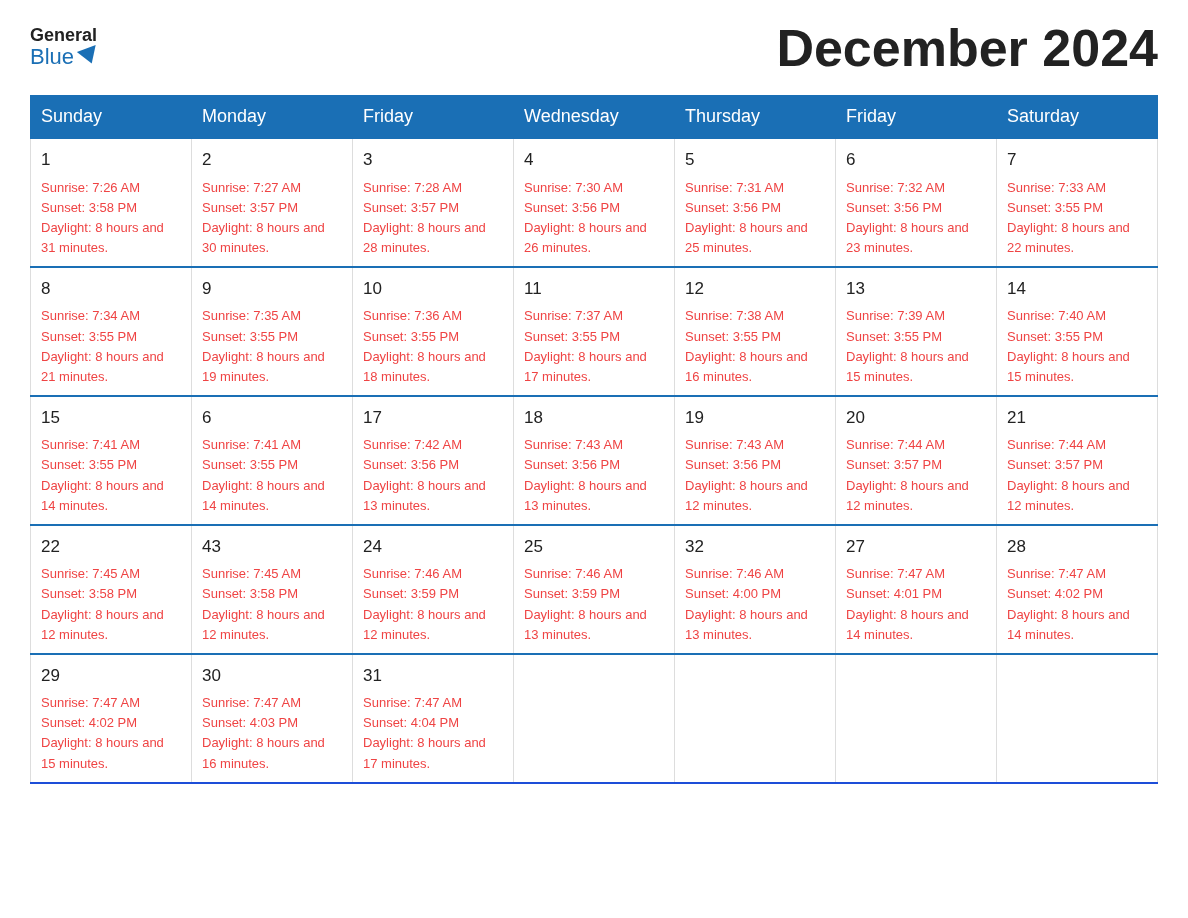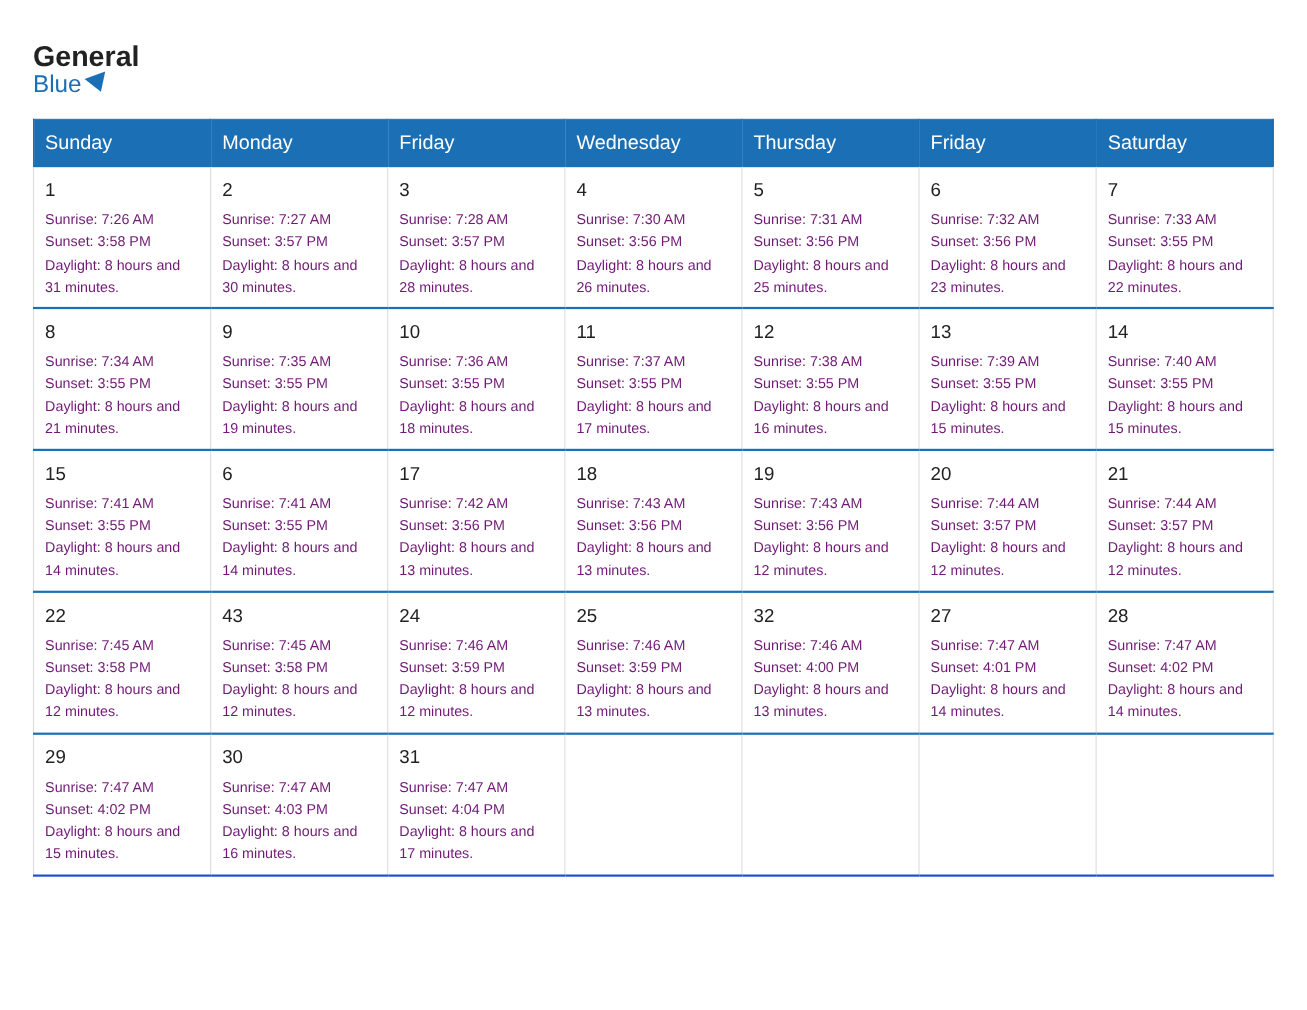--- a/index.html
+++ b/index.html
@@ -17,25 +17,24 @@
       align-items: flex-start;
       margin-bottom: 18px;
     }
     .logo {
       display: flex;
       flex-direction: column;
       align-items: flex-start;
       margin-top: 6px;
     }
     .logo-general {
-      font-size: 26px;
+      font-size: 18px;
       font-weight: bold;
       color: #222;
       line-height: 1;
-      margin-top: 12px;
     }
     .logo-blue {
       font-size: 22px;
       font-weight: normal;
       color: #1a6fb5;
       display: flex;
       align-items: center;
       gap: 2px;
     }
     .logo-triangle {
@@ -95,39 +94,40 @@
     }
     .day-num {
       font-size: 17px;
       font-weight: normal;
       display: block;
       margin-bottom: 4px;
       color: #222;
     }
     .day-info {
       font-size: 13px;
-      color: #701a75;
+      color: #ef4444;
       line-height: 1.55;
     }
     tbody tr:last-child td {
       border-bottom: 2px solid #1d4ed8;
     }
   </style>
 </head>
 <body>
 
 <div class="header-area">
   <div class="logo">
     <span class="logo-general">General</span>
     <span class="logo-blue">
       <span>Blue</span>
       <span class="logo-triangle"></span>
     </span>
   </div>
   <div class="title-area">
+    <div class="month-title">December 2024</div>
   </div>
 </div>
 
 <table>
   <thead>
     <tr id="header-row">
         <th>Sunday</th>
         <th>Monday</th>
         <th>Friday</th>
         <th>Wednesday</th>

